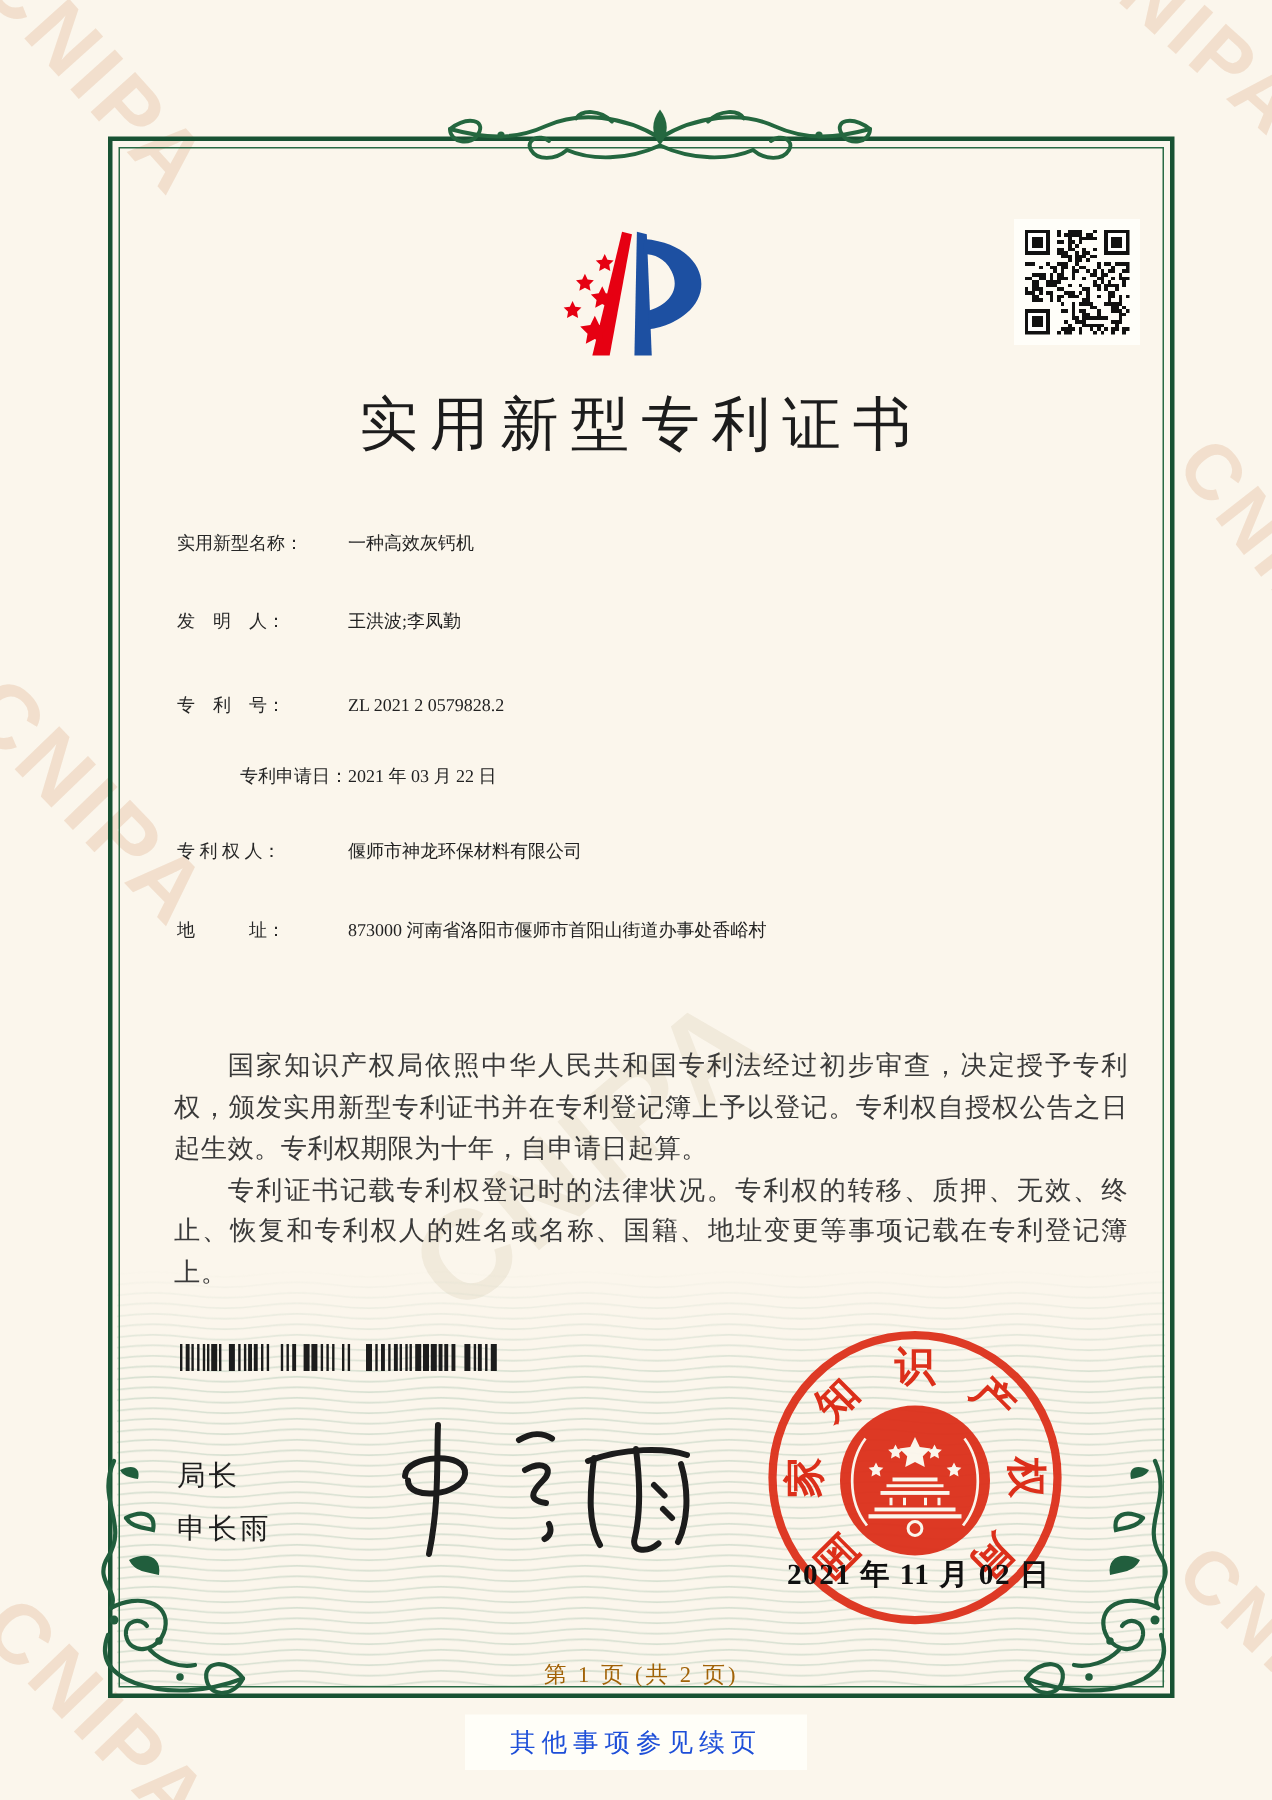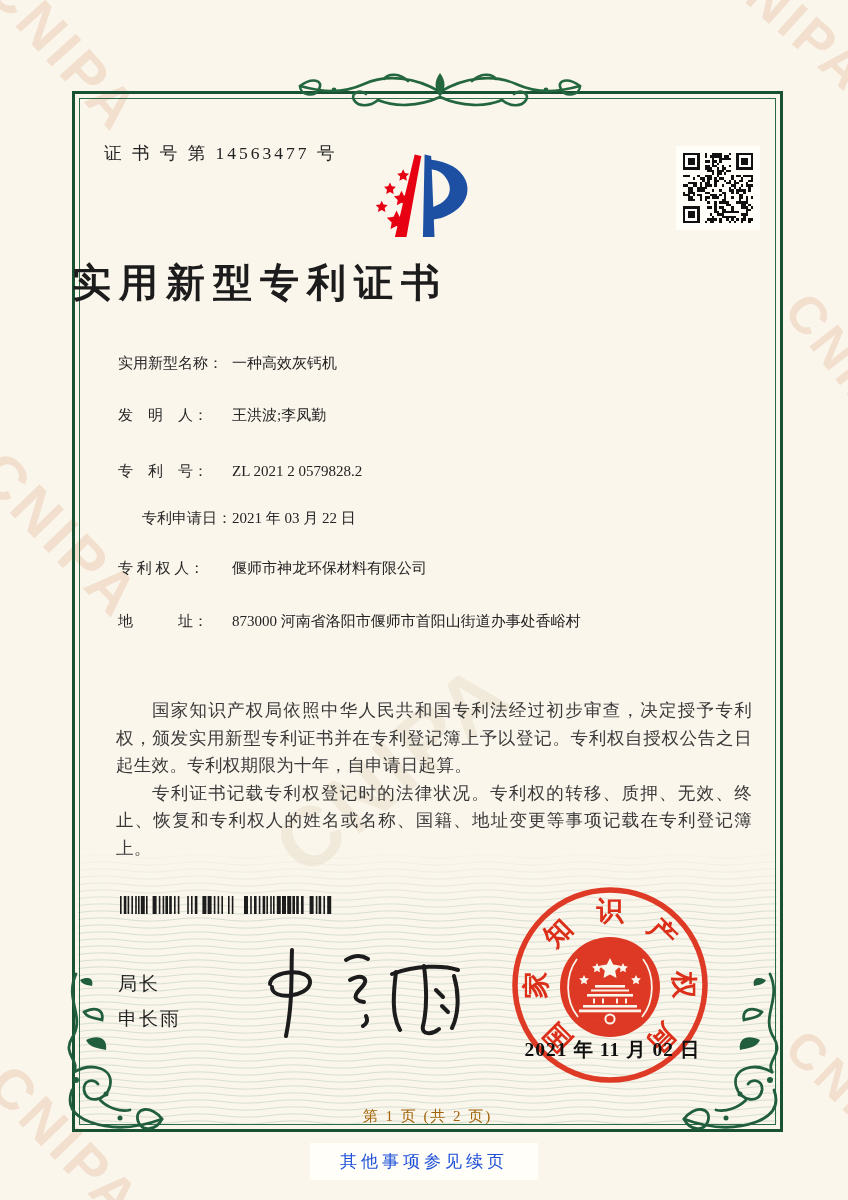--- a/index.html
+++ b/index.html
@@ -28,24 +28,24 @@
          mask-image:linear-gradient(to bottom,transparent 0,#000 70px);}
 
   .content{position:absolute;z-index:3;}
 
   .cert-no{left:104px;top:141px;font-size:17.5px;letter-spacing:3px;color:#222;}
 
   .logo{left:352px;top:148px;width:132px;height:102px;}
   .qr-wrap{left:676px;top:146px;width:84px;height:84px;background:#fffef9;
            display:flex;align-items:center;justify-content:center;}
 
-  .title{left:72px;top:256px;width:711px;text-align:left;
-         font-size:39px;font-weight:bold;color:#1c1c1c;letter-spacing:8px;}
-
-  .row{left:118px;font-size:15px;color:#272727;white-space:nowrap;}
+  .title{left:72px;top:256px;width:711px;text-align:center;
+         font-size:39px;font-weight:normal;color:#1c1c1c;letter-spacing:8px;}
+
+  .row{left:118px;font-size:12px;color:#272727;white-space:nowrap;}
   .f-label{display:inline-block;min-width:114px;}
   .f-value{color:#222;}
   .grant2{position:absolute;left:266px;top:0;white-space:nowrap;}
   .grant2 .f-label{min-width:0;margin-right:6px;}
 
   .body-text{left:116px;top:697px;width:636px;font-size:17.5px;line-height:27.5px;
          color:#3a3a3a;text-align:justify;letter-spacing:0.3px;}
   .body-text p{margin:0;text-indent:2.05em;}
 
   .barcode{left:120px;top:896px;width:214px;height:18px;}
@@ -143,21 +143,20 @@
       <path d="M28,40 C40,34 48,38 46,48 C38,46 32,46 28,40"></path>
       <path d="M44,128 C52,136 64,140 74,138"></path>
     </g>
     <path d="M30,68 C42,62 52,66 50,78 C42,76 34,76 30,68 Z" fill="#215e3d"></path>
     <path d="M24,8 C32,4 38,6 36,14 C30,13 26,12 24,8 Z" fill="#215e3d"></path>
     <circle cx="20" cy="108" r="3" fill="#215e3d"></circle>
     <circle cx="50" cy="122" r="2.5" fill="#215e3d"></circle>
     <circle cx="64" cy="146" r="2.5" fill="#215e3d"></circle>
   </svg>
 
-  <div class="content cert-no">证 书 号 第 14563477 号</div>
 
   <svg class="content logo" viewBox="0 0 160 120">
     <g fill="#e60012">
       <path d="M76,6 L84,8 L66,106 L52,106 Z"></path>
       <g>
         <path d="M62,24 l2.2,4.6 5,.7 -3.6,3.5 .9,5 -4.5-2.4 -4.5,2.4 .9-5 -3.6-3.5 5-.7 Z"></path>
         <path d="M46,40 l2.2,4.6 5,.7 -3.6,3.5 .9,5 -4.5-2.4 -4.5,2.4 .9-5 -3.6-3.5 5-.7 Z"></path>
         <path d="M60,50 l2.8,5.8 6.4,.9 -4.6,4.5 1.1,6.3 -5.7-3 -5.7,3 1.1-6.3 -4.6-4.5 6.4-.9 Z"></path>
         <path d="M36,62 l2.2,4.6 5,.7 -3.6,3.5 .9,5 -4.5-2.4 -4.5,2.4 .9-5 -3.6-3.5 5-.7 Z"></path>
         <path d="M54,74 l3.6,7.4 8.2,1.2 -5.9,5.8 1.4,8.1 -7.3-3.8 -7.3,3.8 1.4-8.1 -5.9-5.8 8.2-1.2 Z"></path>

